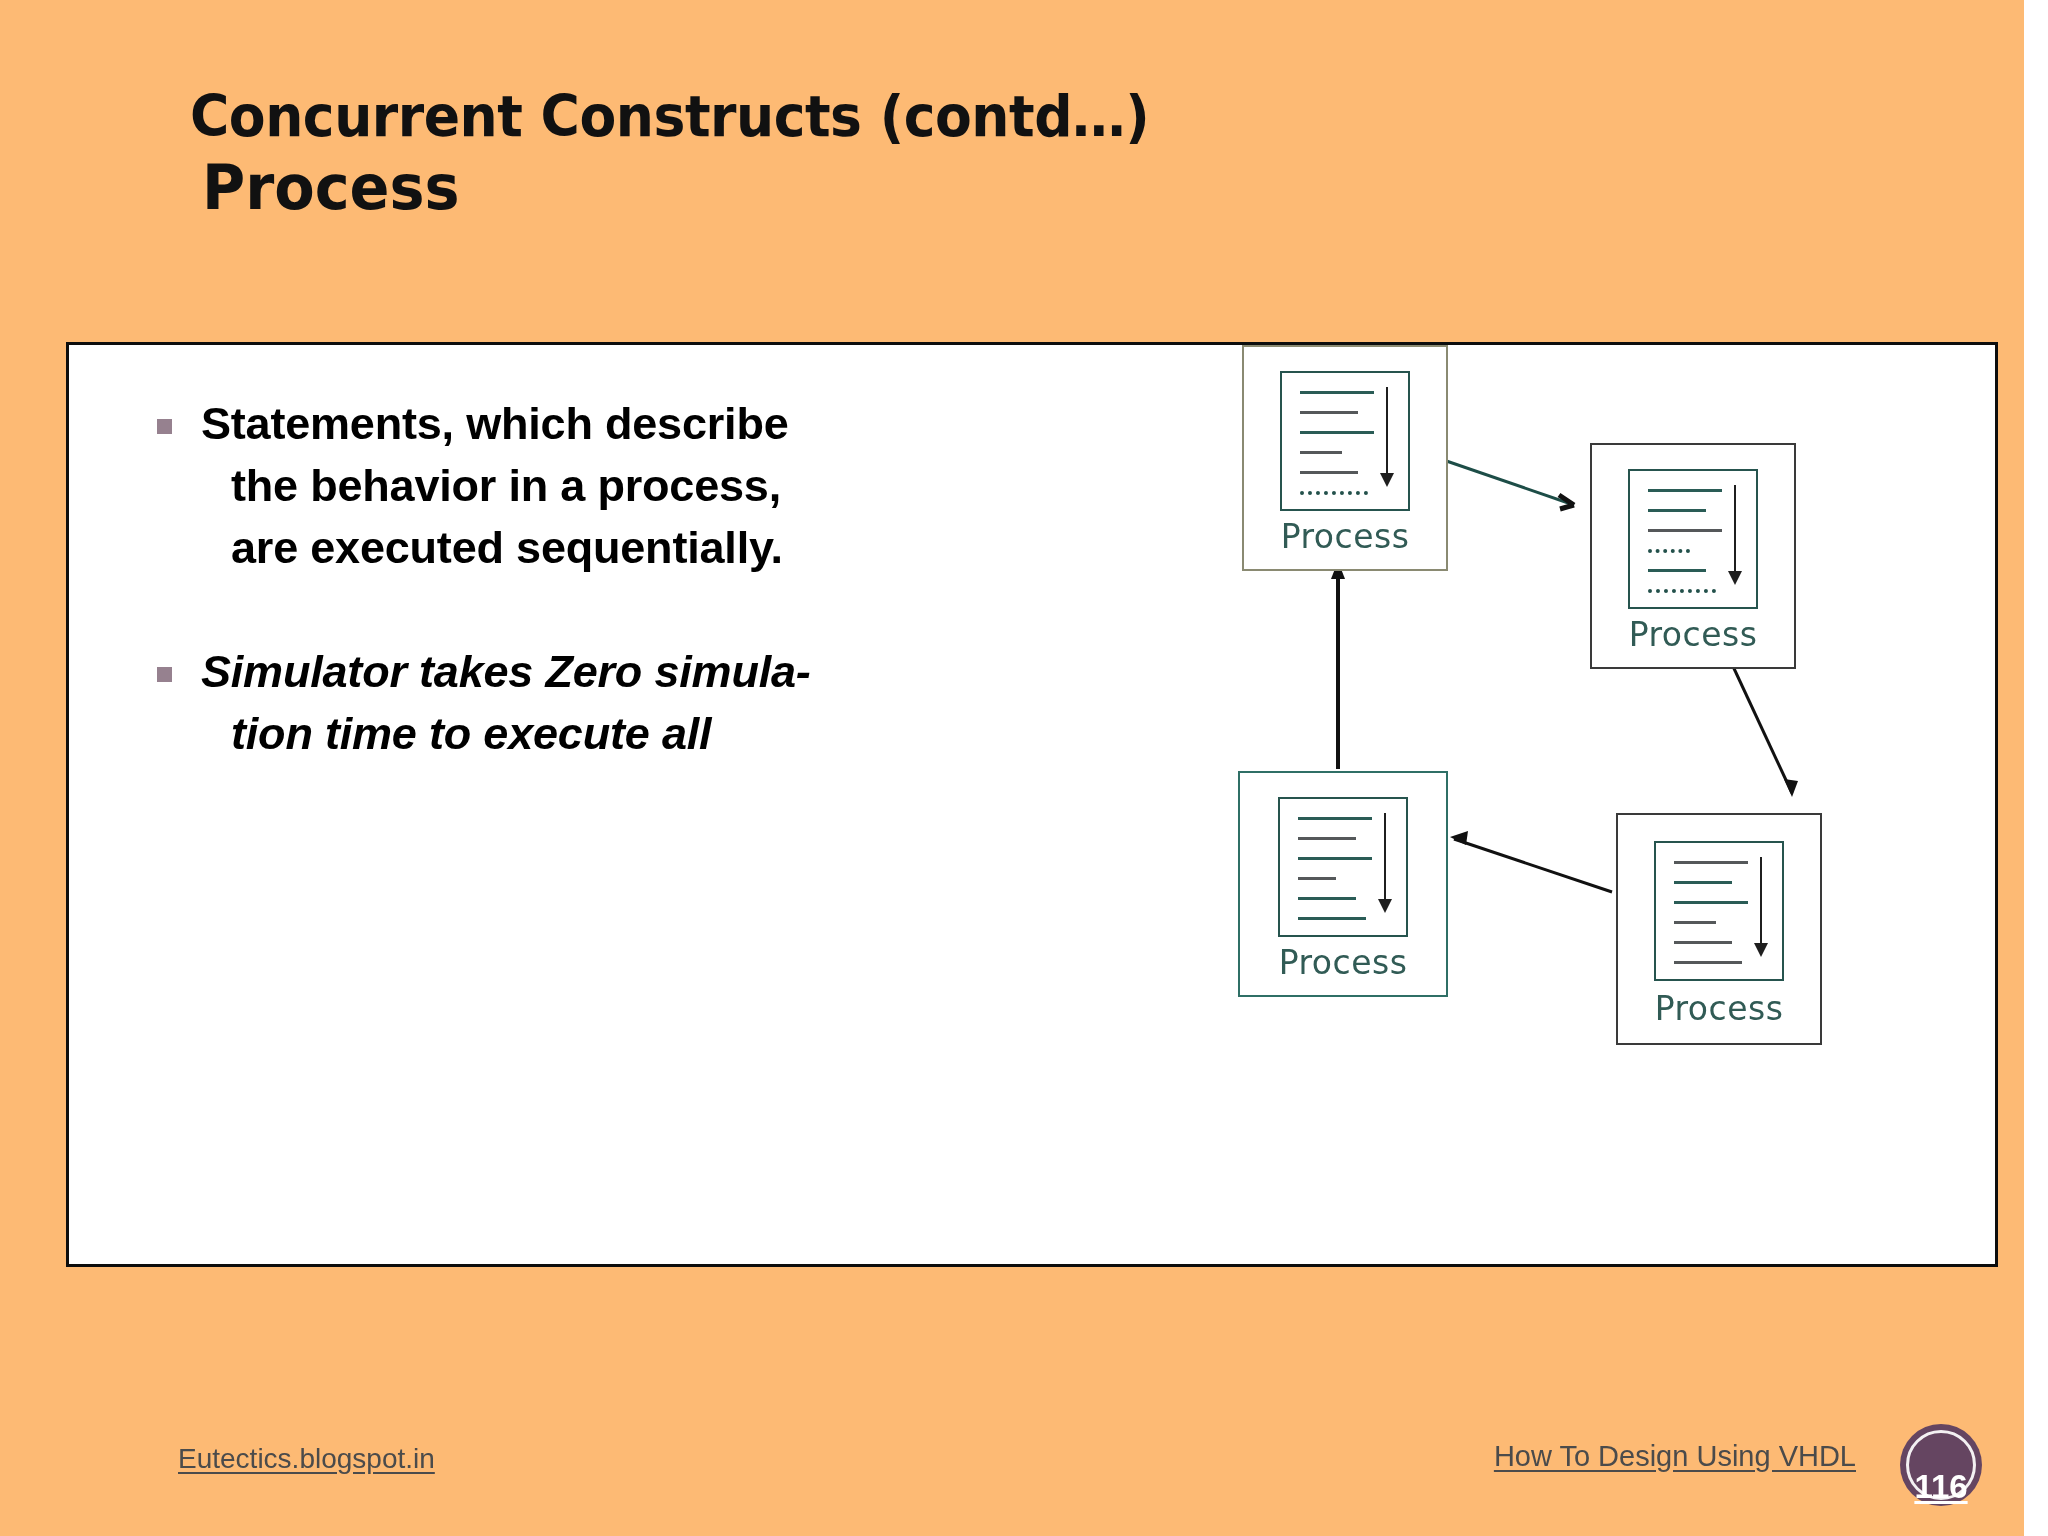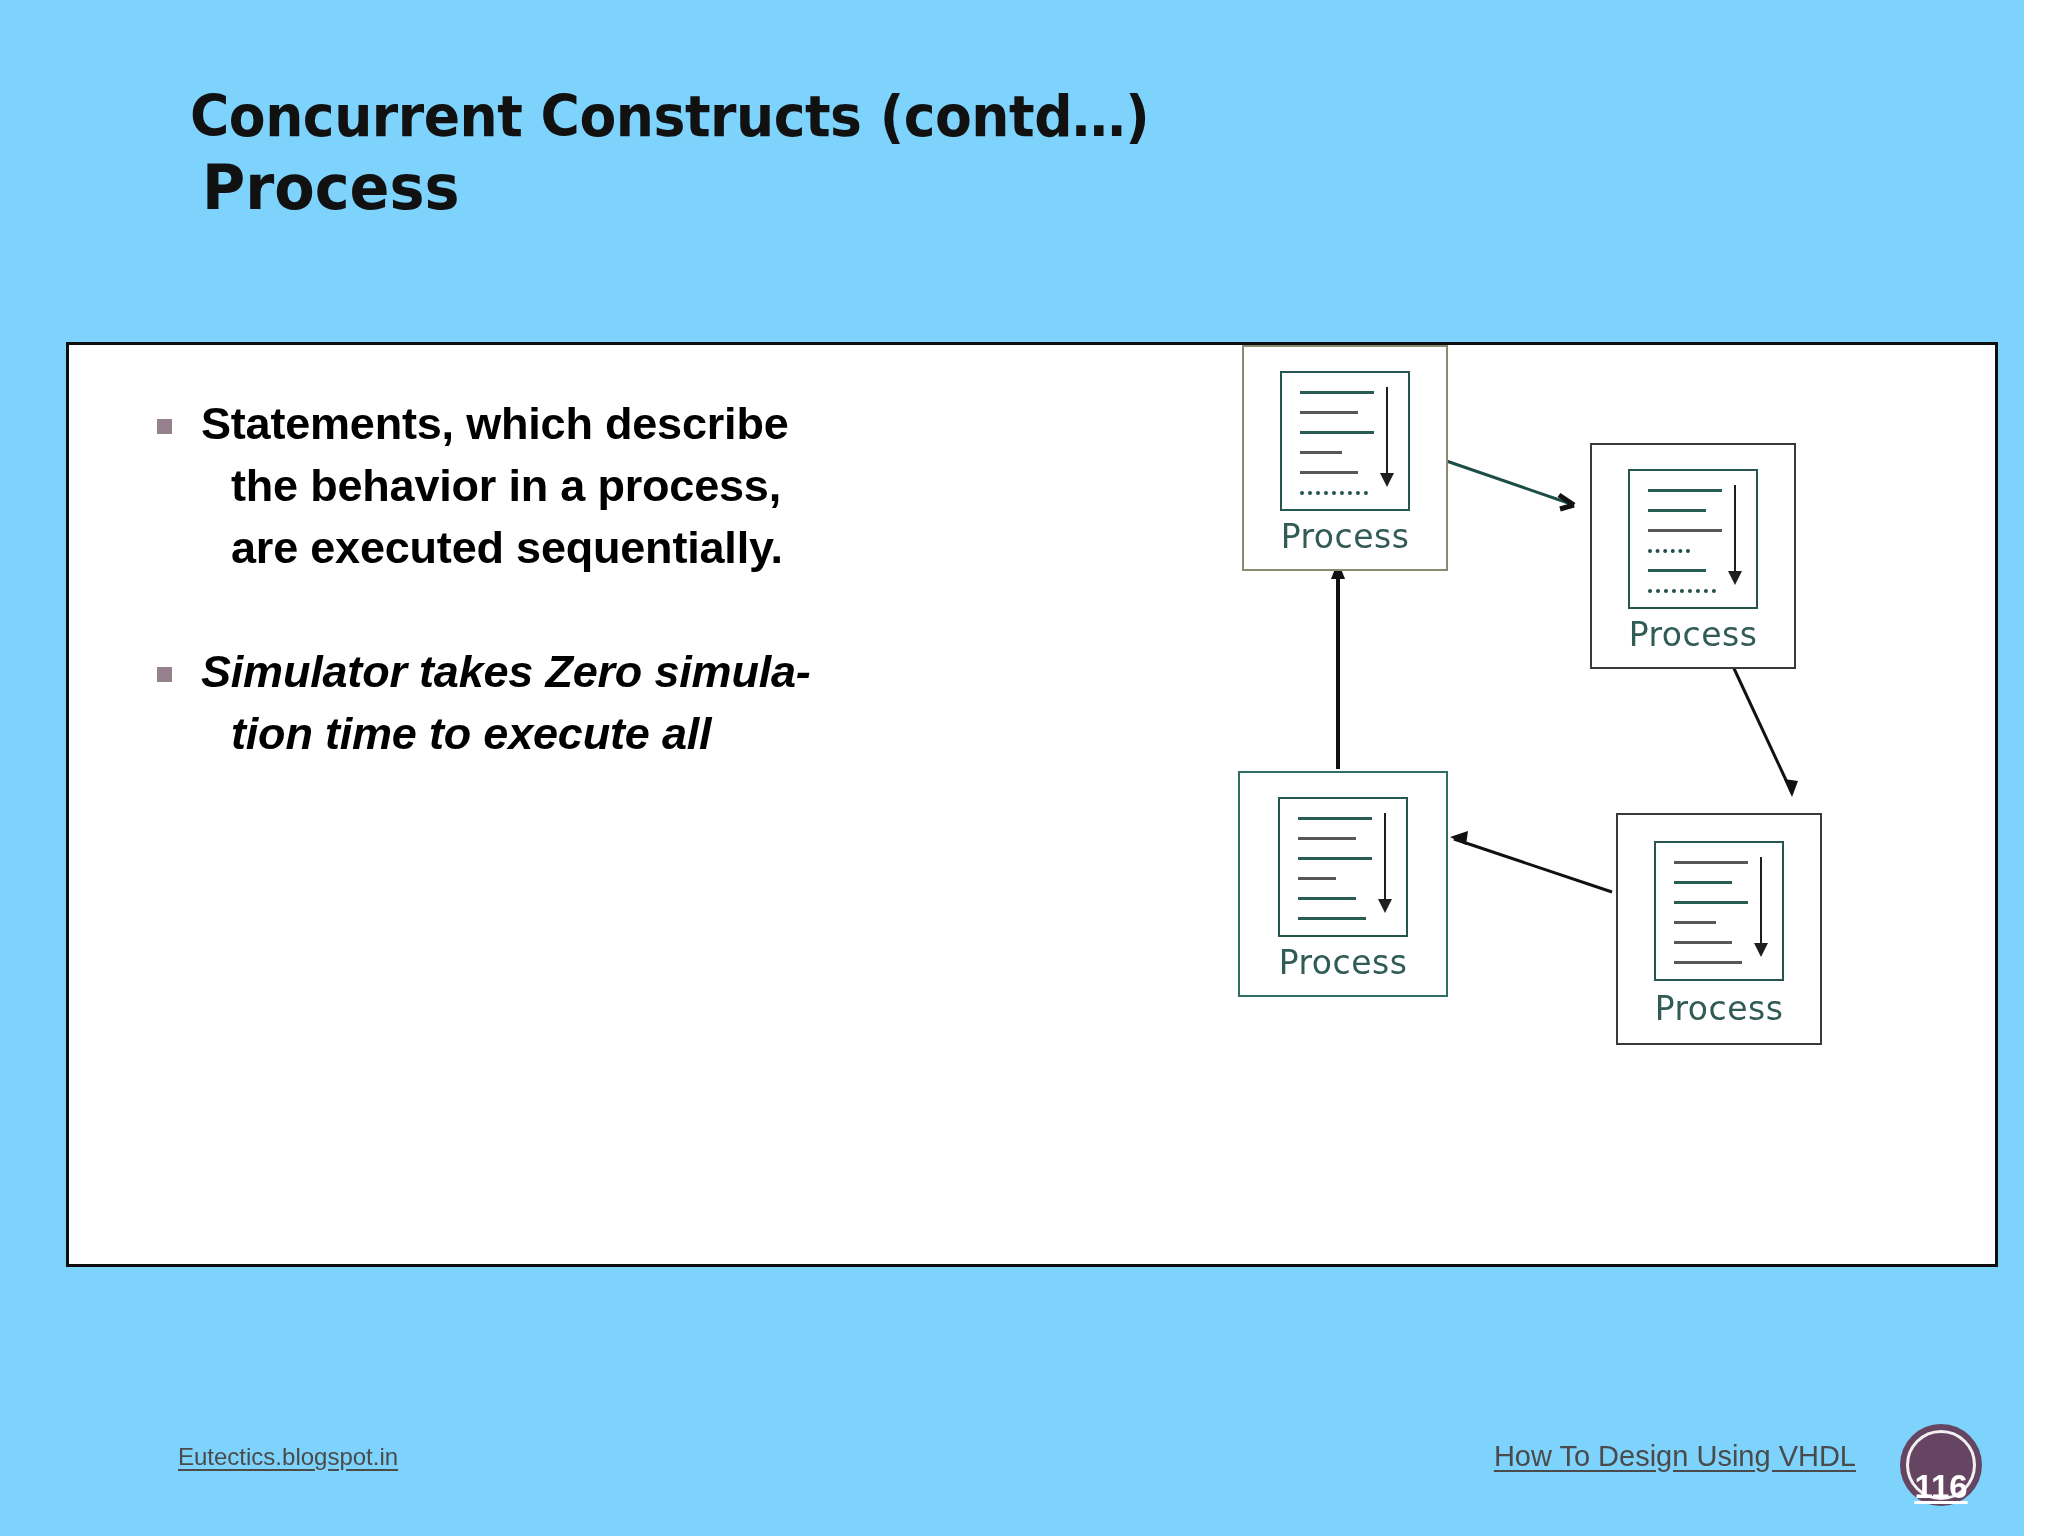--- a/index.html
+++ b/index.html
@@ -15,21 +15,21 @@
     font-family: "Liberation Sans", sans-serif;
     -webkit-font-smoothing: antialiased;
   }
 
   
   #slide {
     position: absolute;
     left: 0; top: 0;
     width: 2024px;
     height: 1536px;
-    background: #7dd3fc;
+    background: #fdba74;
   }
 
   
   #title-block {
     position: absolute;
     left: 190px;
     top: 88px;
     width: 1400px;
   }
   .title-line1 {
@@ -173,21 +173,21 @@
     letter-spacing: 0.5px;
     white-space: nowrap;
   }
 
   
   #footer-left {
     position: absolute;
     left: 178px;
     top: 1443px;
     font-family: "Liberation Sans", sans-serif;
-    font-size: 24px;
+    font-size: 28px;
     color: #4b4b4b;
     text-decoration: underline;
     text-underline-offset: 4px;
     white-space: nowrap;
   }
   #footer-right {
     position: absolute;
     right: 168px;
     top: 1440px;
     font-family: "Liberation Sans", sans-serif;

